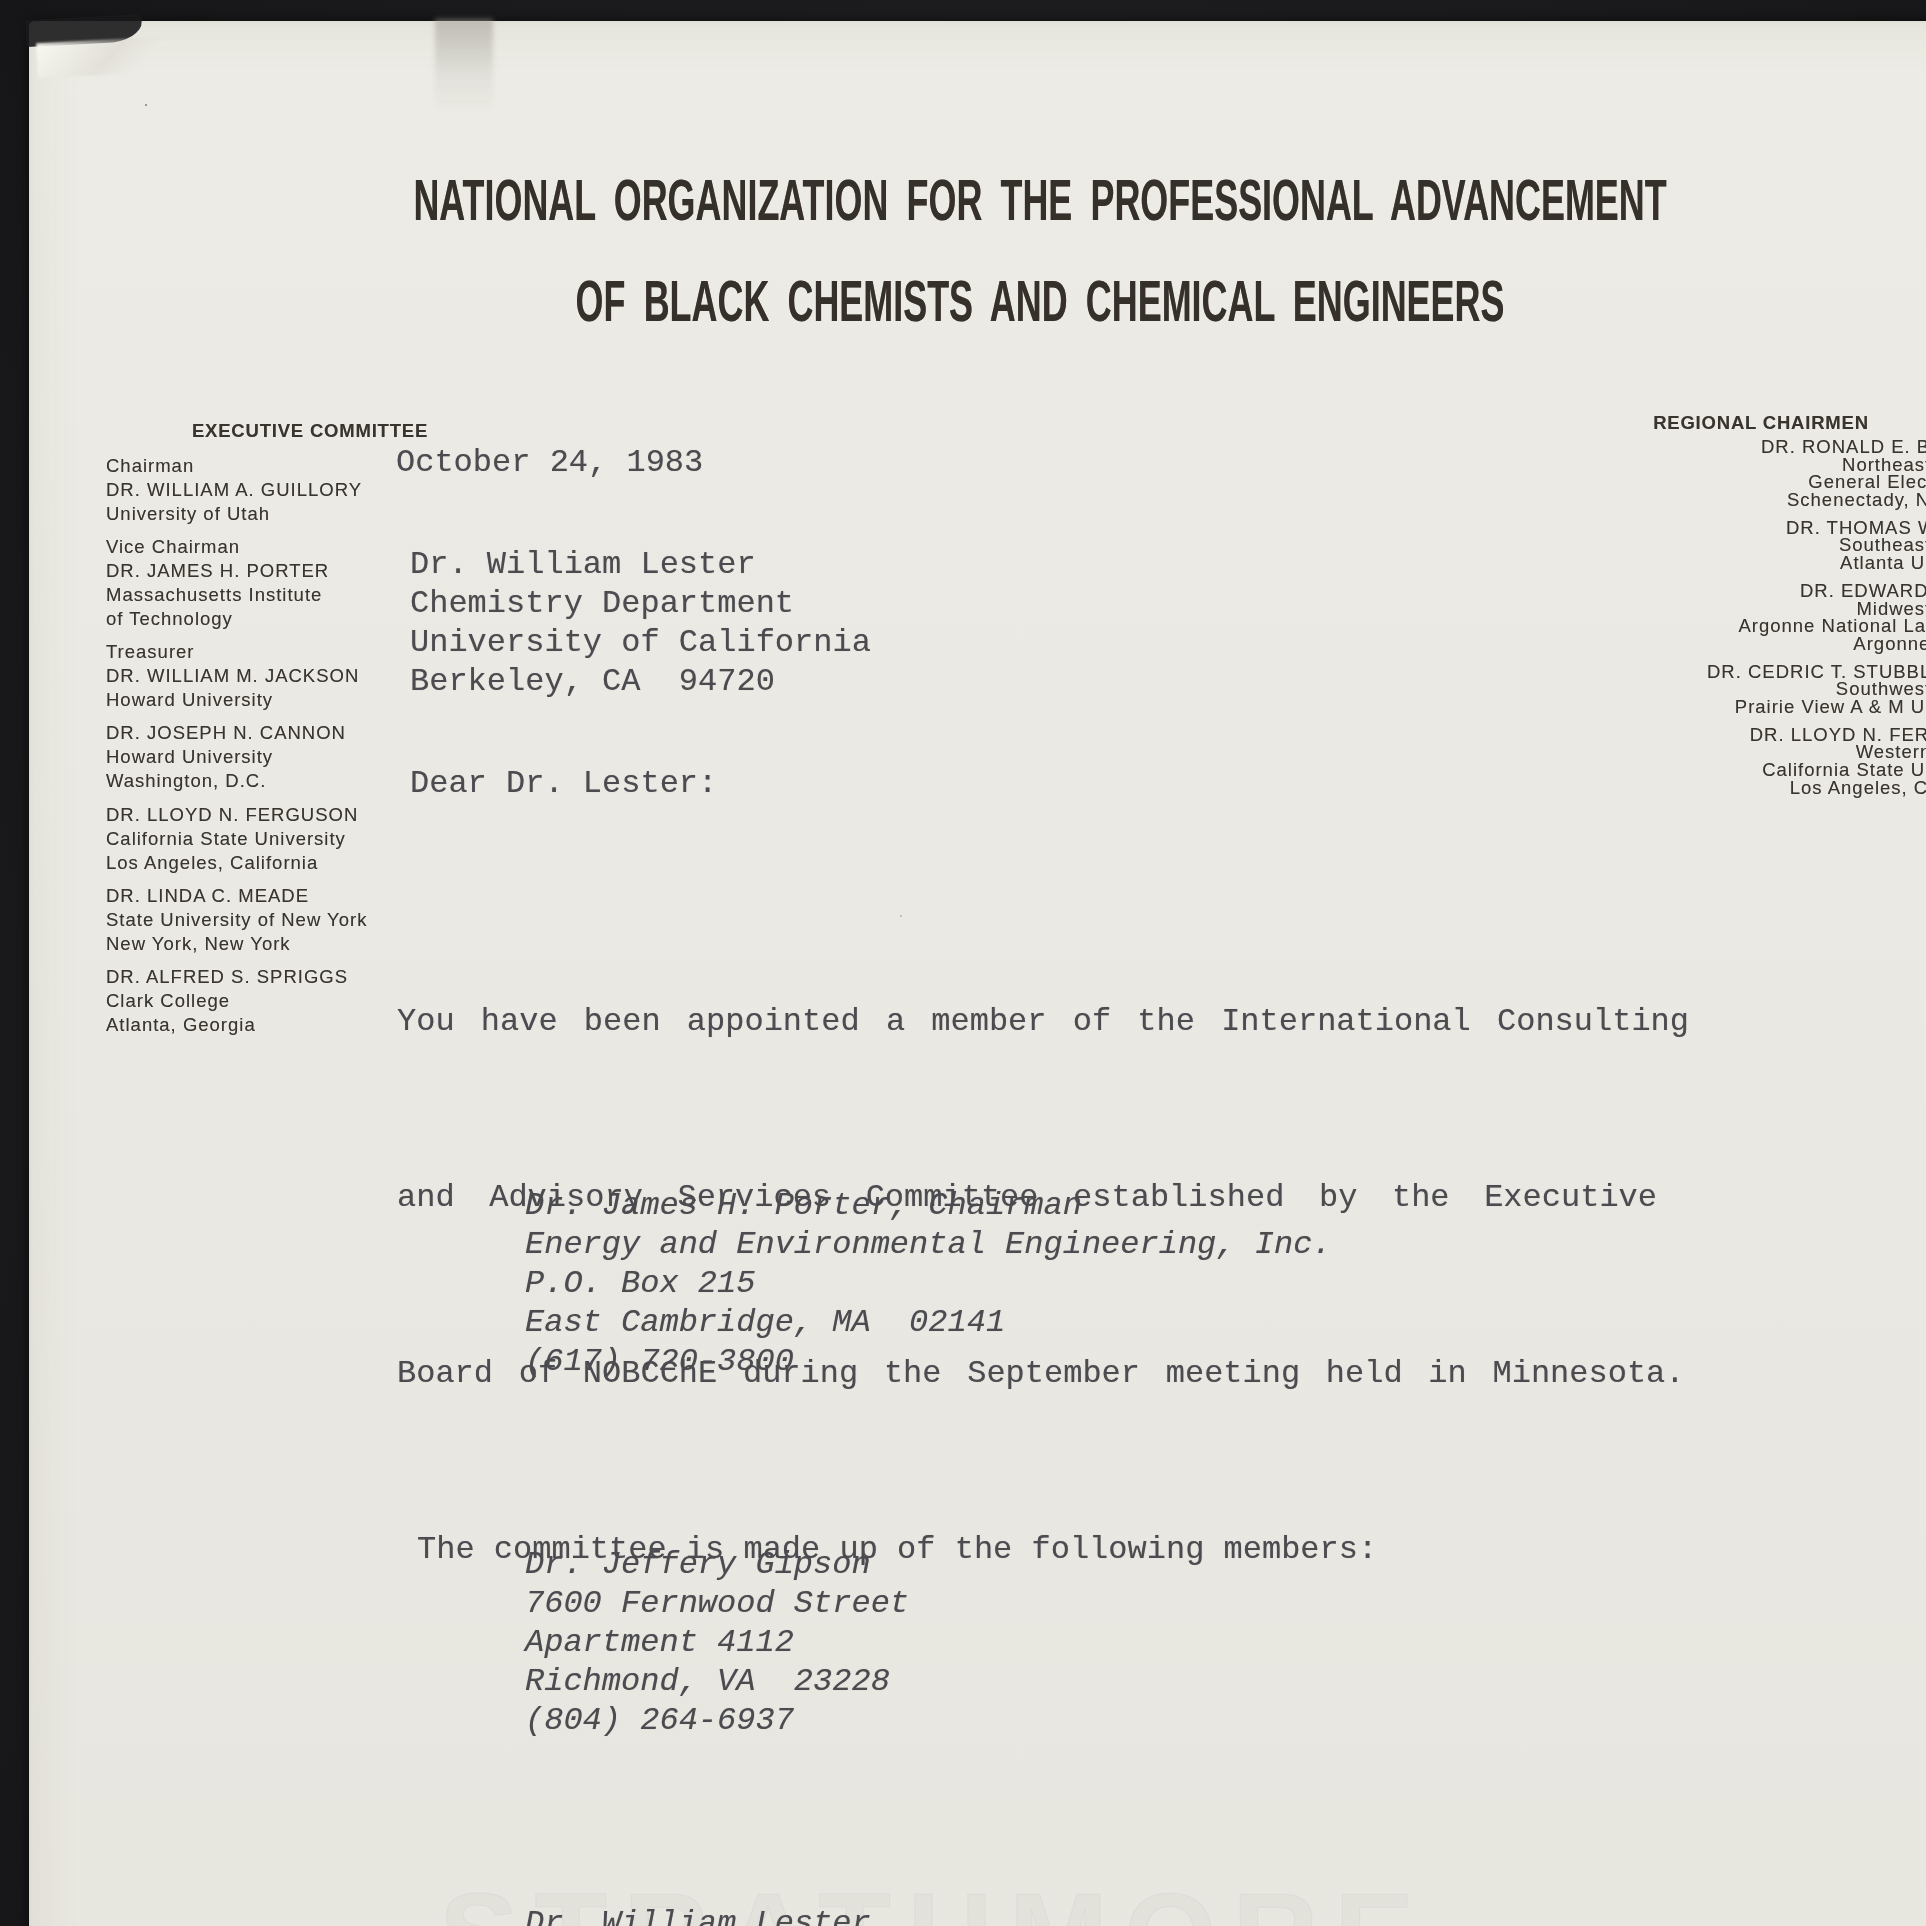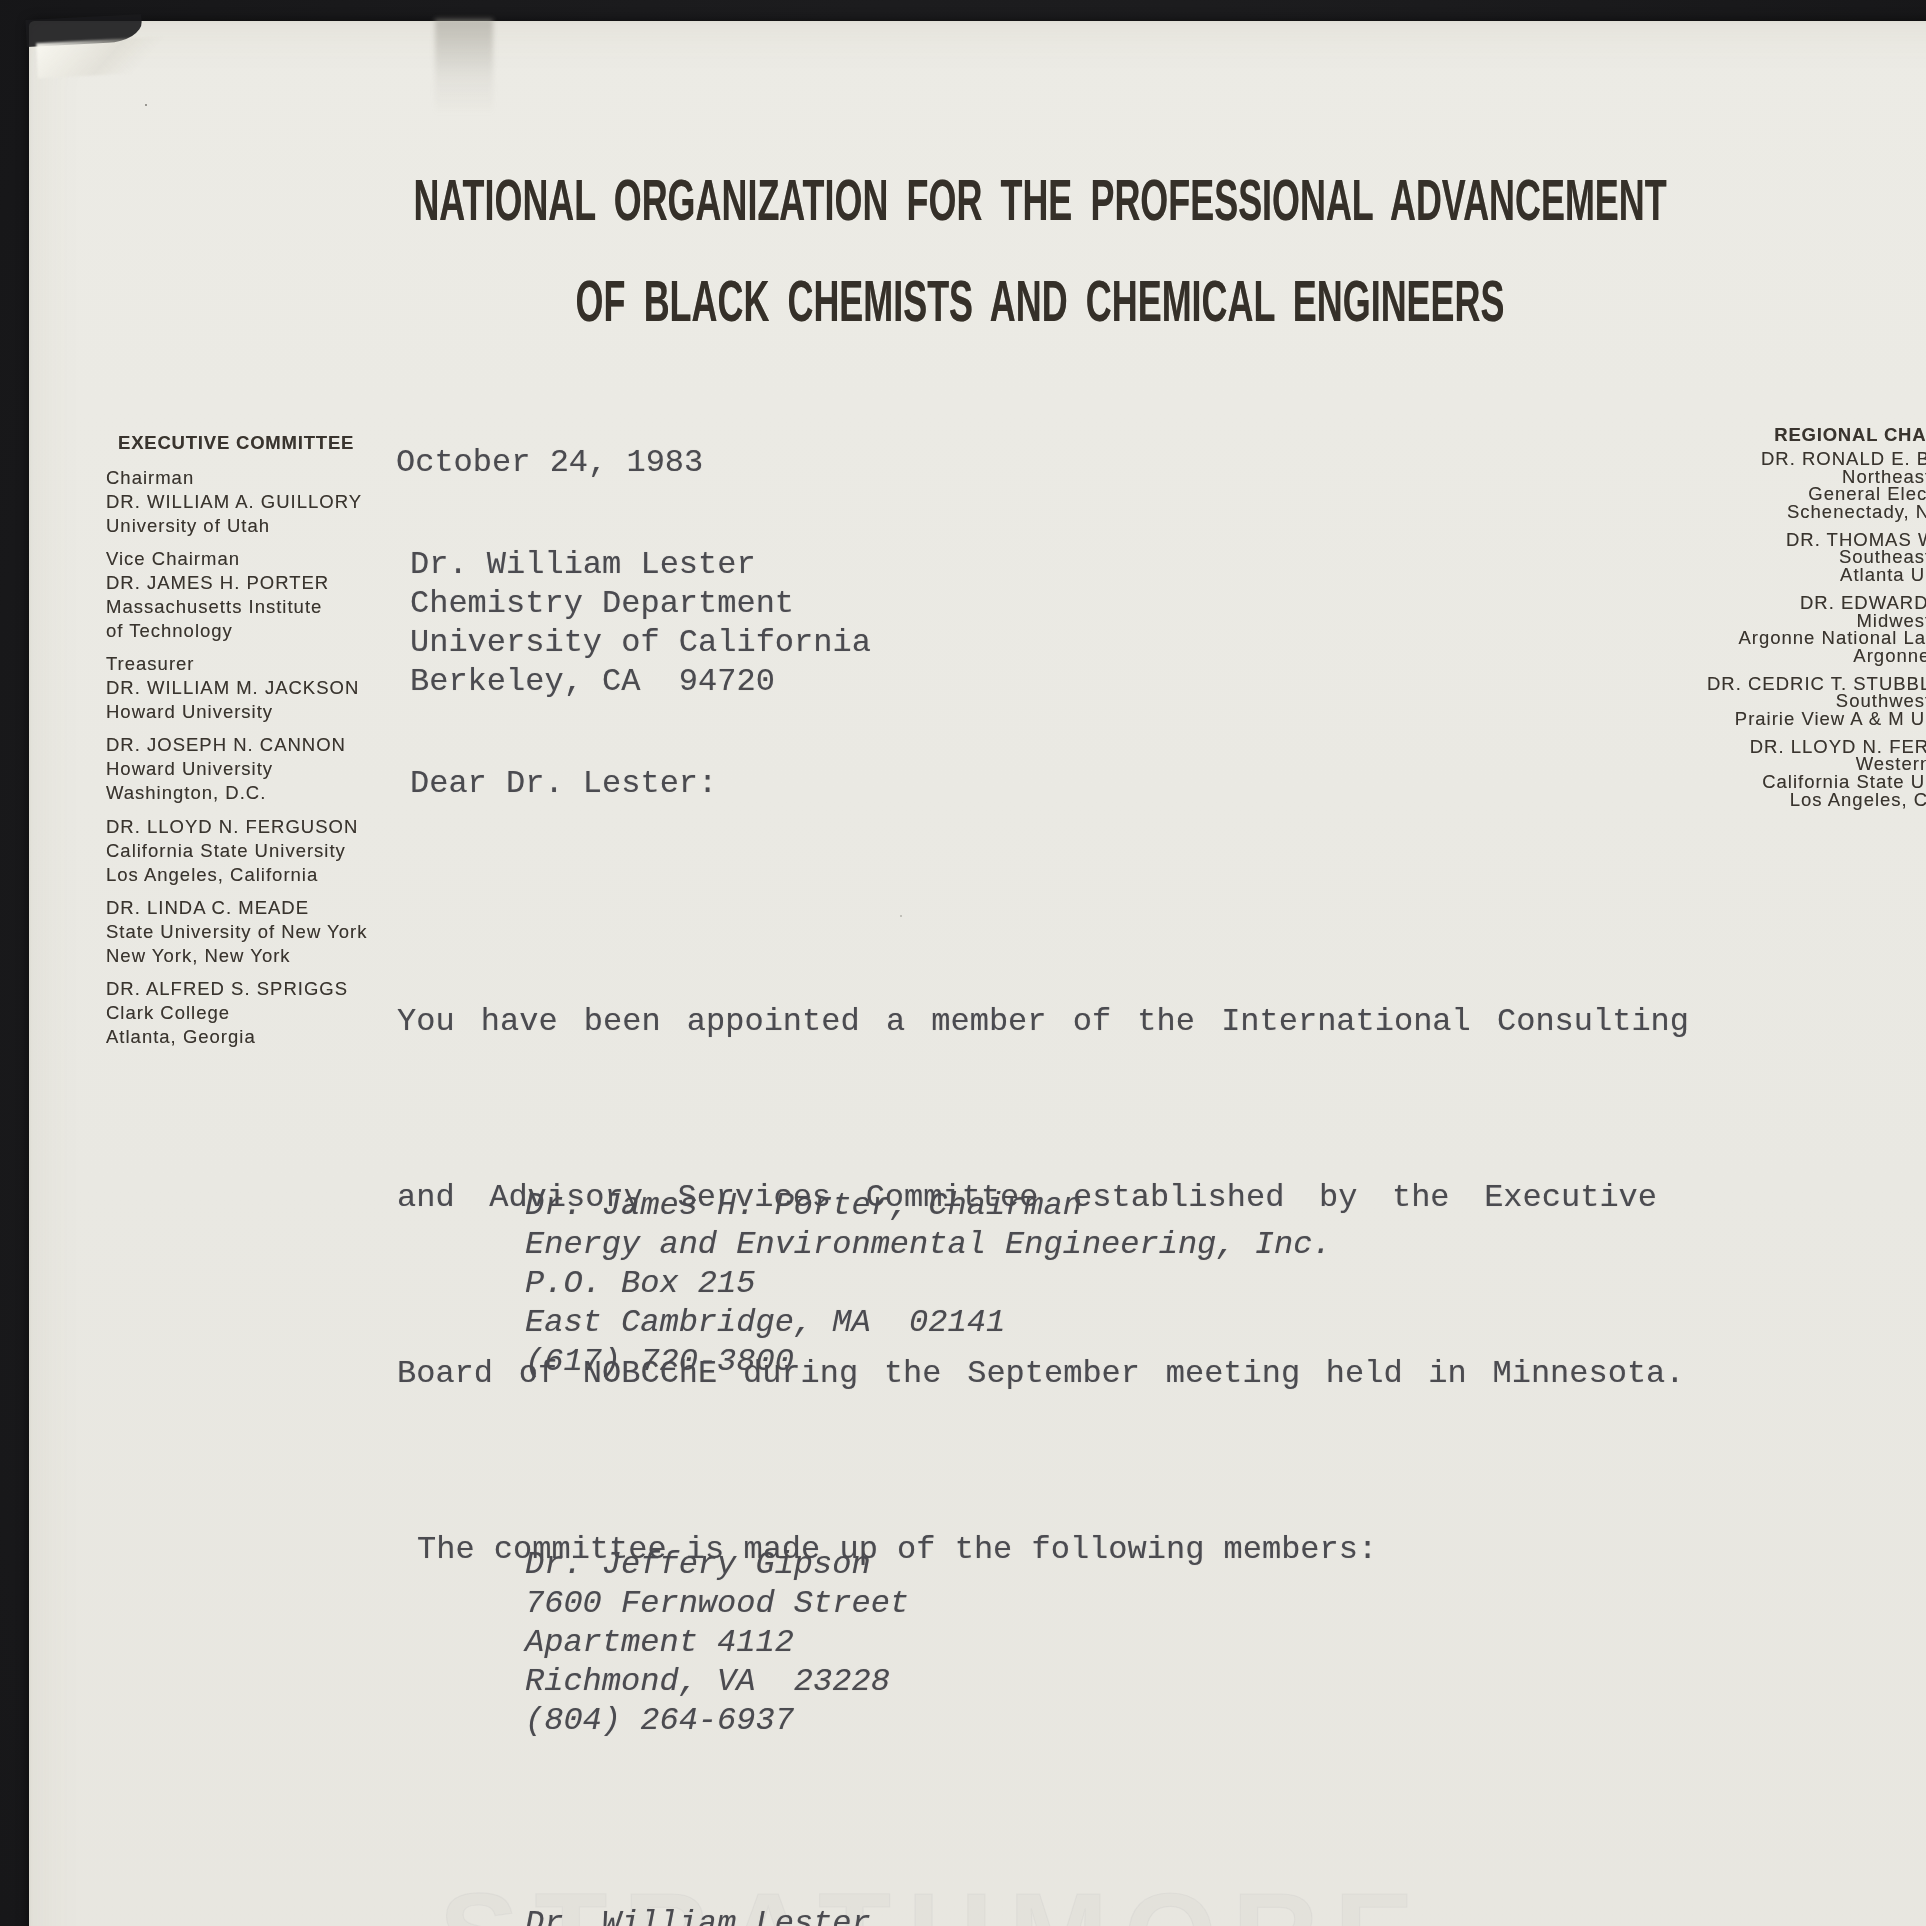--- a/index.html
+++ b/index.html
@@ -80,22 +80,23 @@
   .side {
     position: absolute;
     color: #39342e;
     font-size: 18.5px;
     letter-spacing: 1px;
     text-shadow: 0 0 0.4px rgba(57,52,46,0.4);
   }
   .side-h {
     font-size: 18.5px;
     font-weight: 700;
-    margin: 12px;
+    margin: 0;
     letter-spacing: 0.8px;
+    text-align: center;
   }
   .side.left {
     left: 77px;
     top: 398px;
     width: 408px;
     line-height: 24px;
   }
   .side.left .side-h { margin-bottom: 10.8px; }
   .side.left .side-group { margin-bottom: 9.2px; white-space: pre-line; }
   .side.right {

